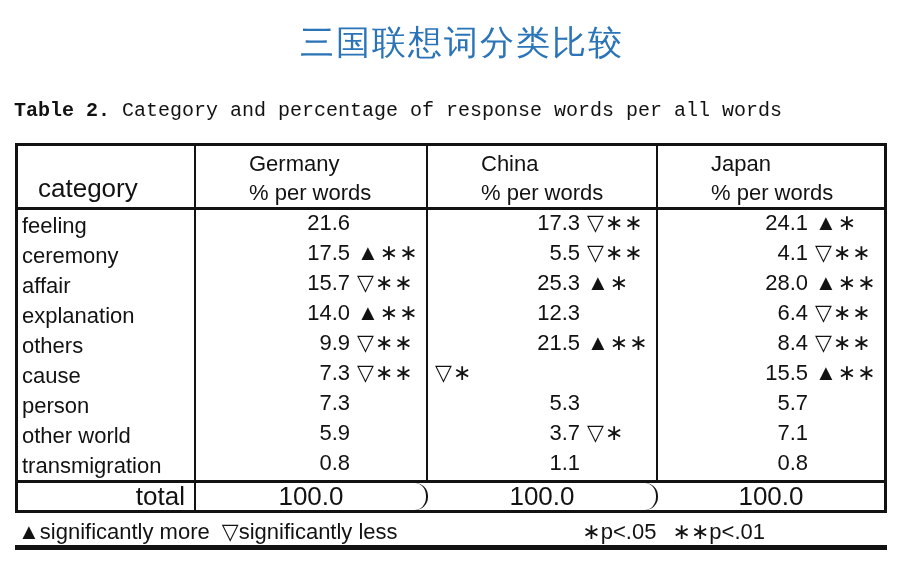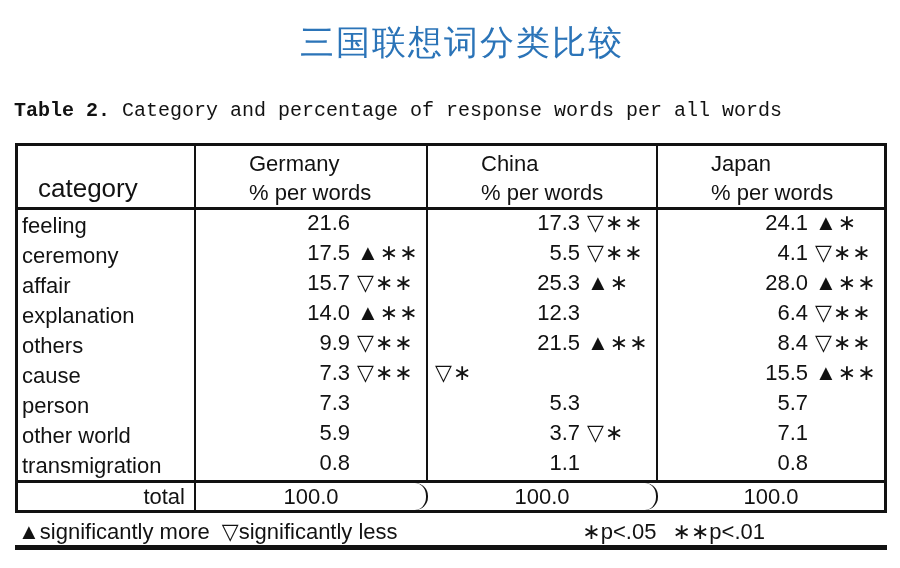--- a/index.html
+++ b/index.html
@@ -32,21 +32,21 @@
   .col-head { padding: 3px 4px 2px 5px; font-size: 22px; line-height: 29px; }
   .col-head span { display: block; margin-left: 48px; }
 
   .brow { height: 30px; }
   .cat { display: flex; align-items: center; padding: 16px 4px; font-size: 22px; }
   .val { display: flex; align-items: flex-start; font-size: 22px; }
   .num { flex: 1; text-align: right; white-space: pre; }
   .mark { width: 76px; padding-left: 7px; font-size: 22px; letter-spacing: 1px; white-space: pre; }
 
   .total-row { border-top: 3px solid #121212; height: 30px; }
-  .total-row .cell { display: flex; align-items: center; font-size: 22px; }
+  .total-row .cell { display: flex; align-items: center; font-size: 26px; }
   .total-label { justify-content: flex-end; padding-right: 9px; }
   .total-val { justify-content: center; border-radius: 13px; }
 
   .footnote {
     position: absolute; top: 519px; left: 15px; width: 872px; height: 31px;
     border-bottom: 5px solid #121212;
     display: flex; align-items: center; font-size: 22px; padding-left: 3px; justify-content: center;
   }
   .legend-less { margin-left: 12px; }
   .sig-group { margin-left: auto; margin-right: 122px; display: flex; }

